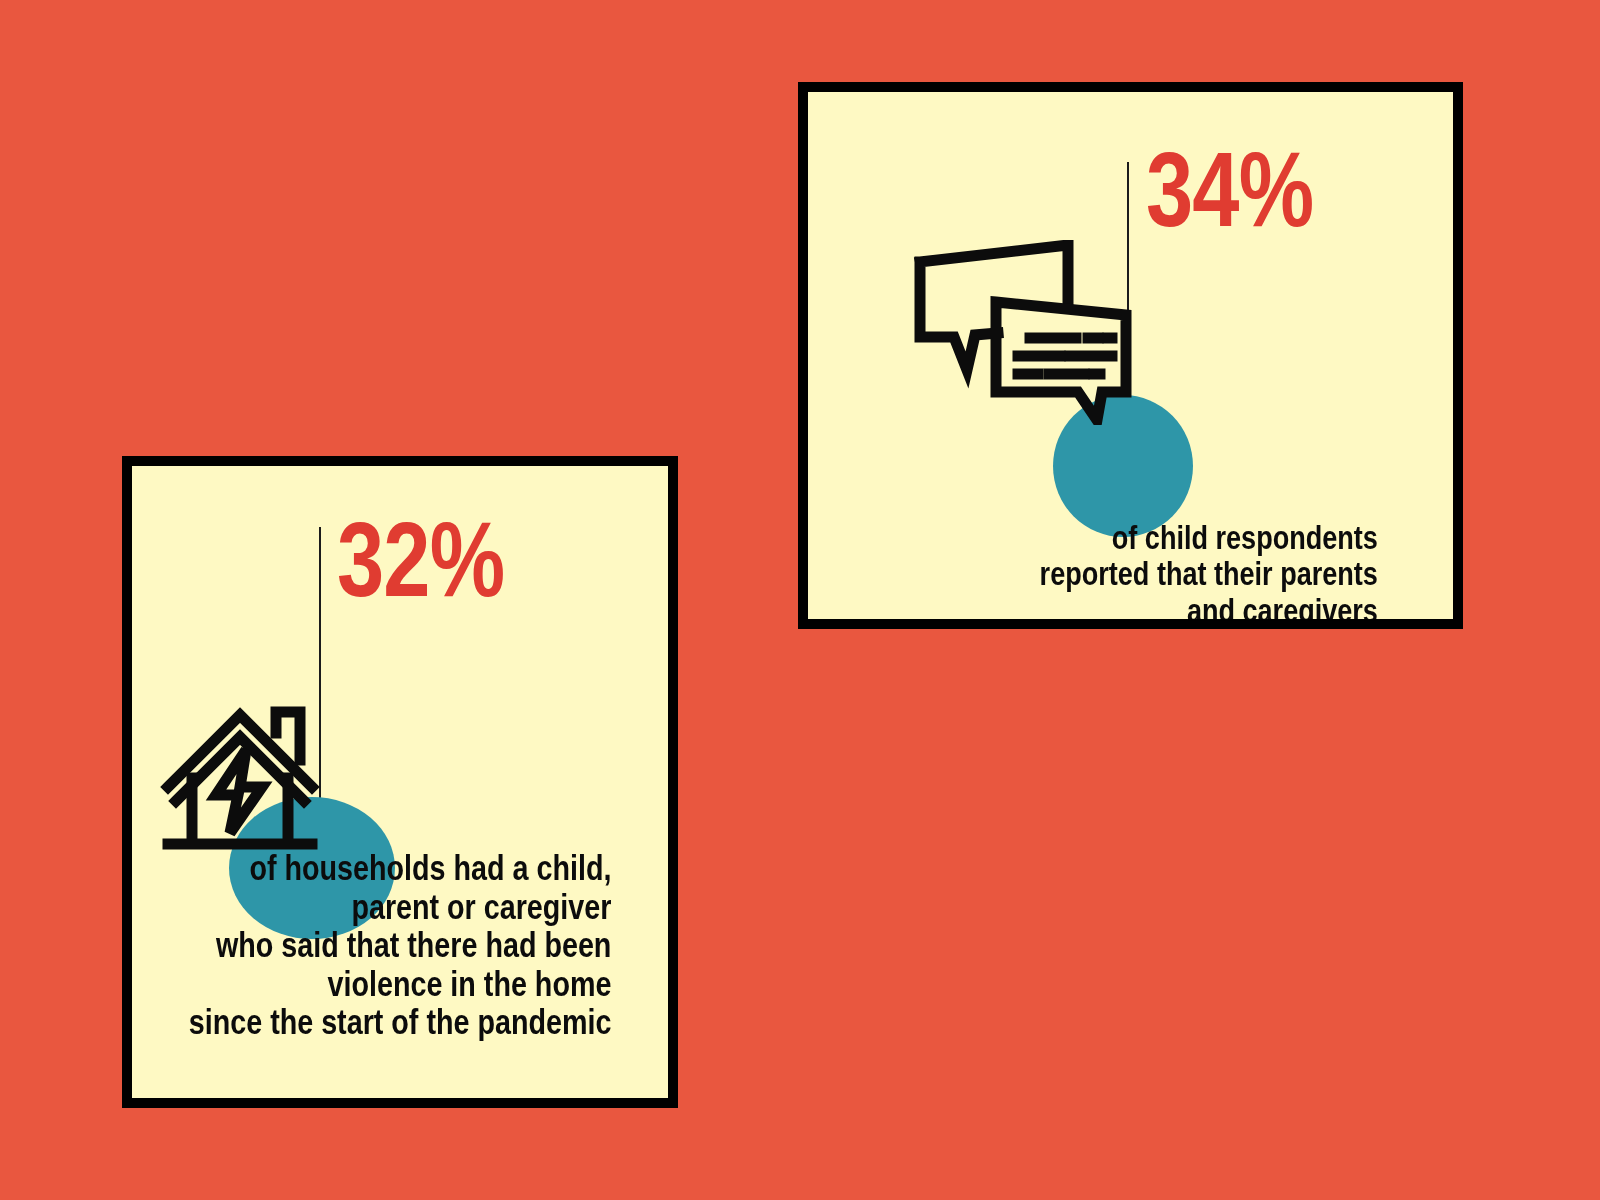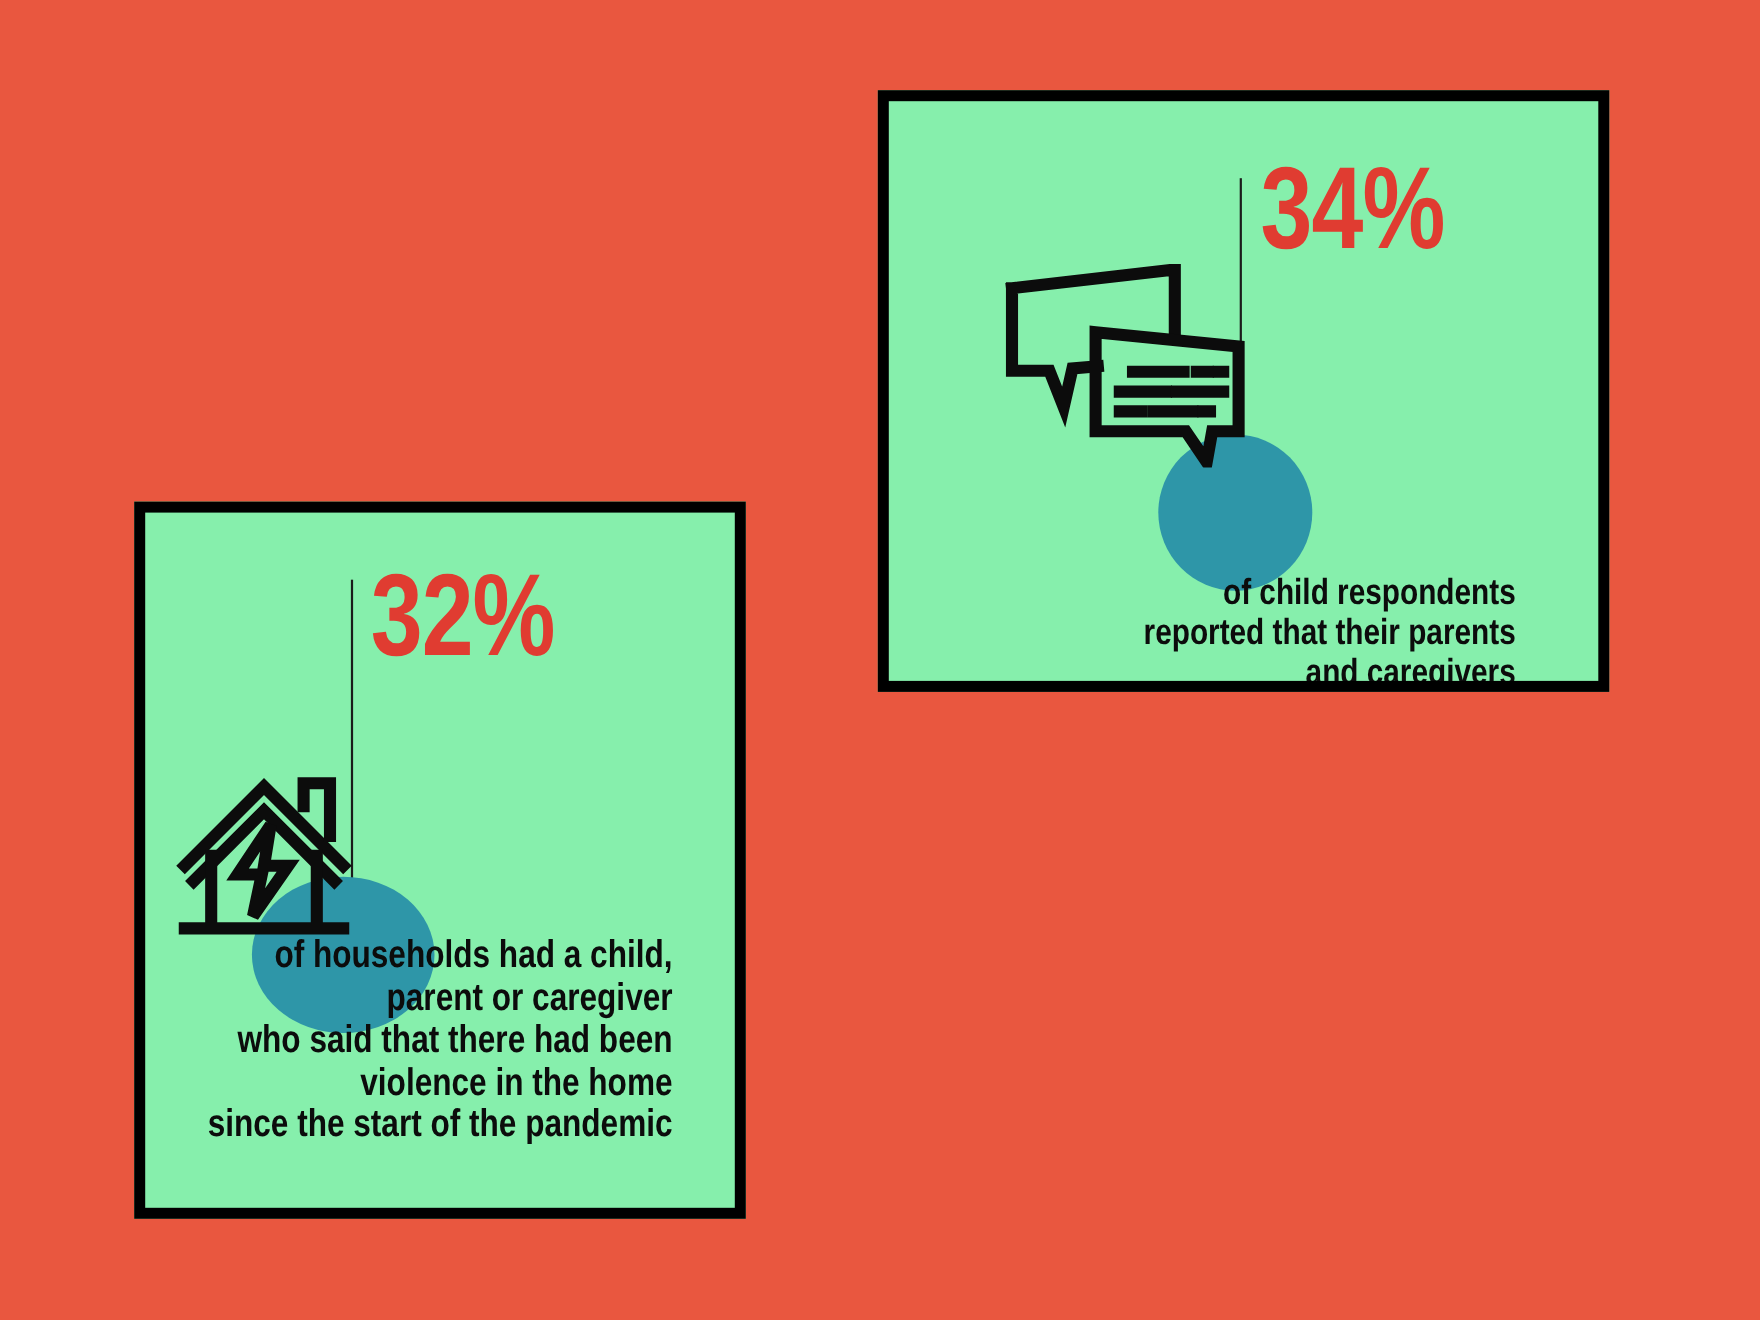--- a/index.html
+++ b/index.html
@@ -16,21 +16,21 @@
   #stage {
     position: relative;
     width: 1600px;
     height: 1200px;
     background: #e9573f;
   }
 
   
   .card {
     position: absolute;
-    background: #86efac;
+    background: #fef9c3;
     border: 10px solid #000000;
     box-sizing: border-box;
     overflow: hidden;
   }
   #card-left  { left: 122px; top: 456px; width: 556px; height: 652px; }
   #card-right { left: 798px; top: 82px;  width: 665px; height: 547px; }
 
   
   .stat-rule {
     position: absolute;

